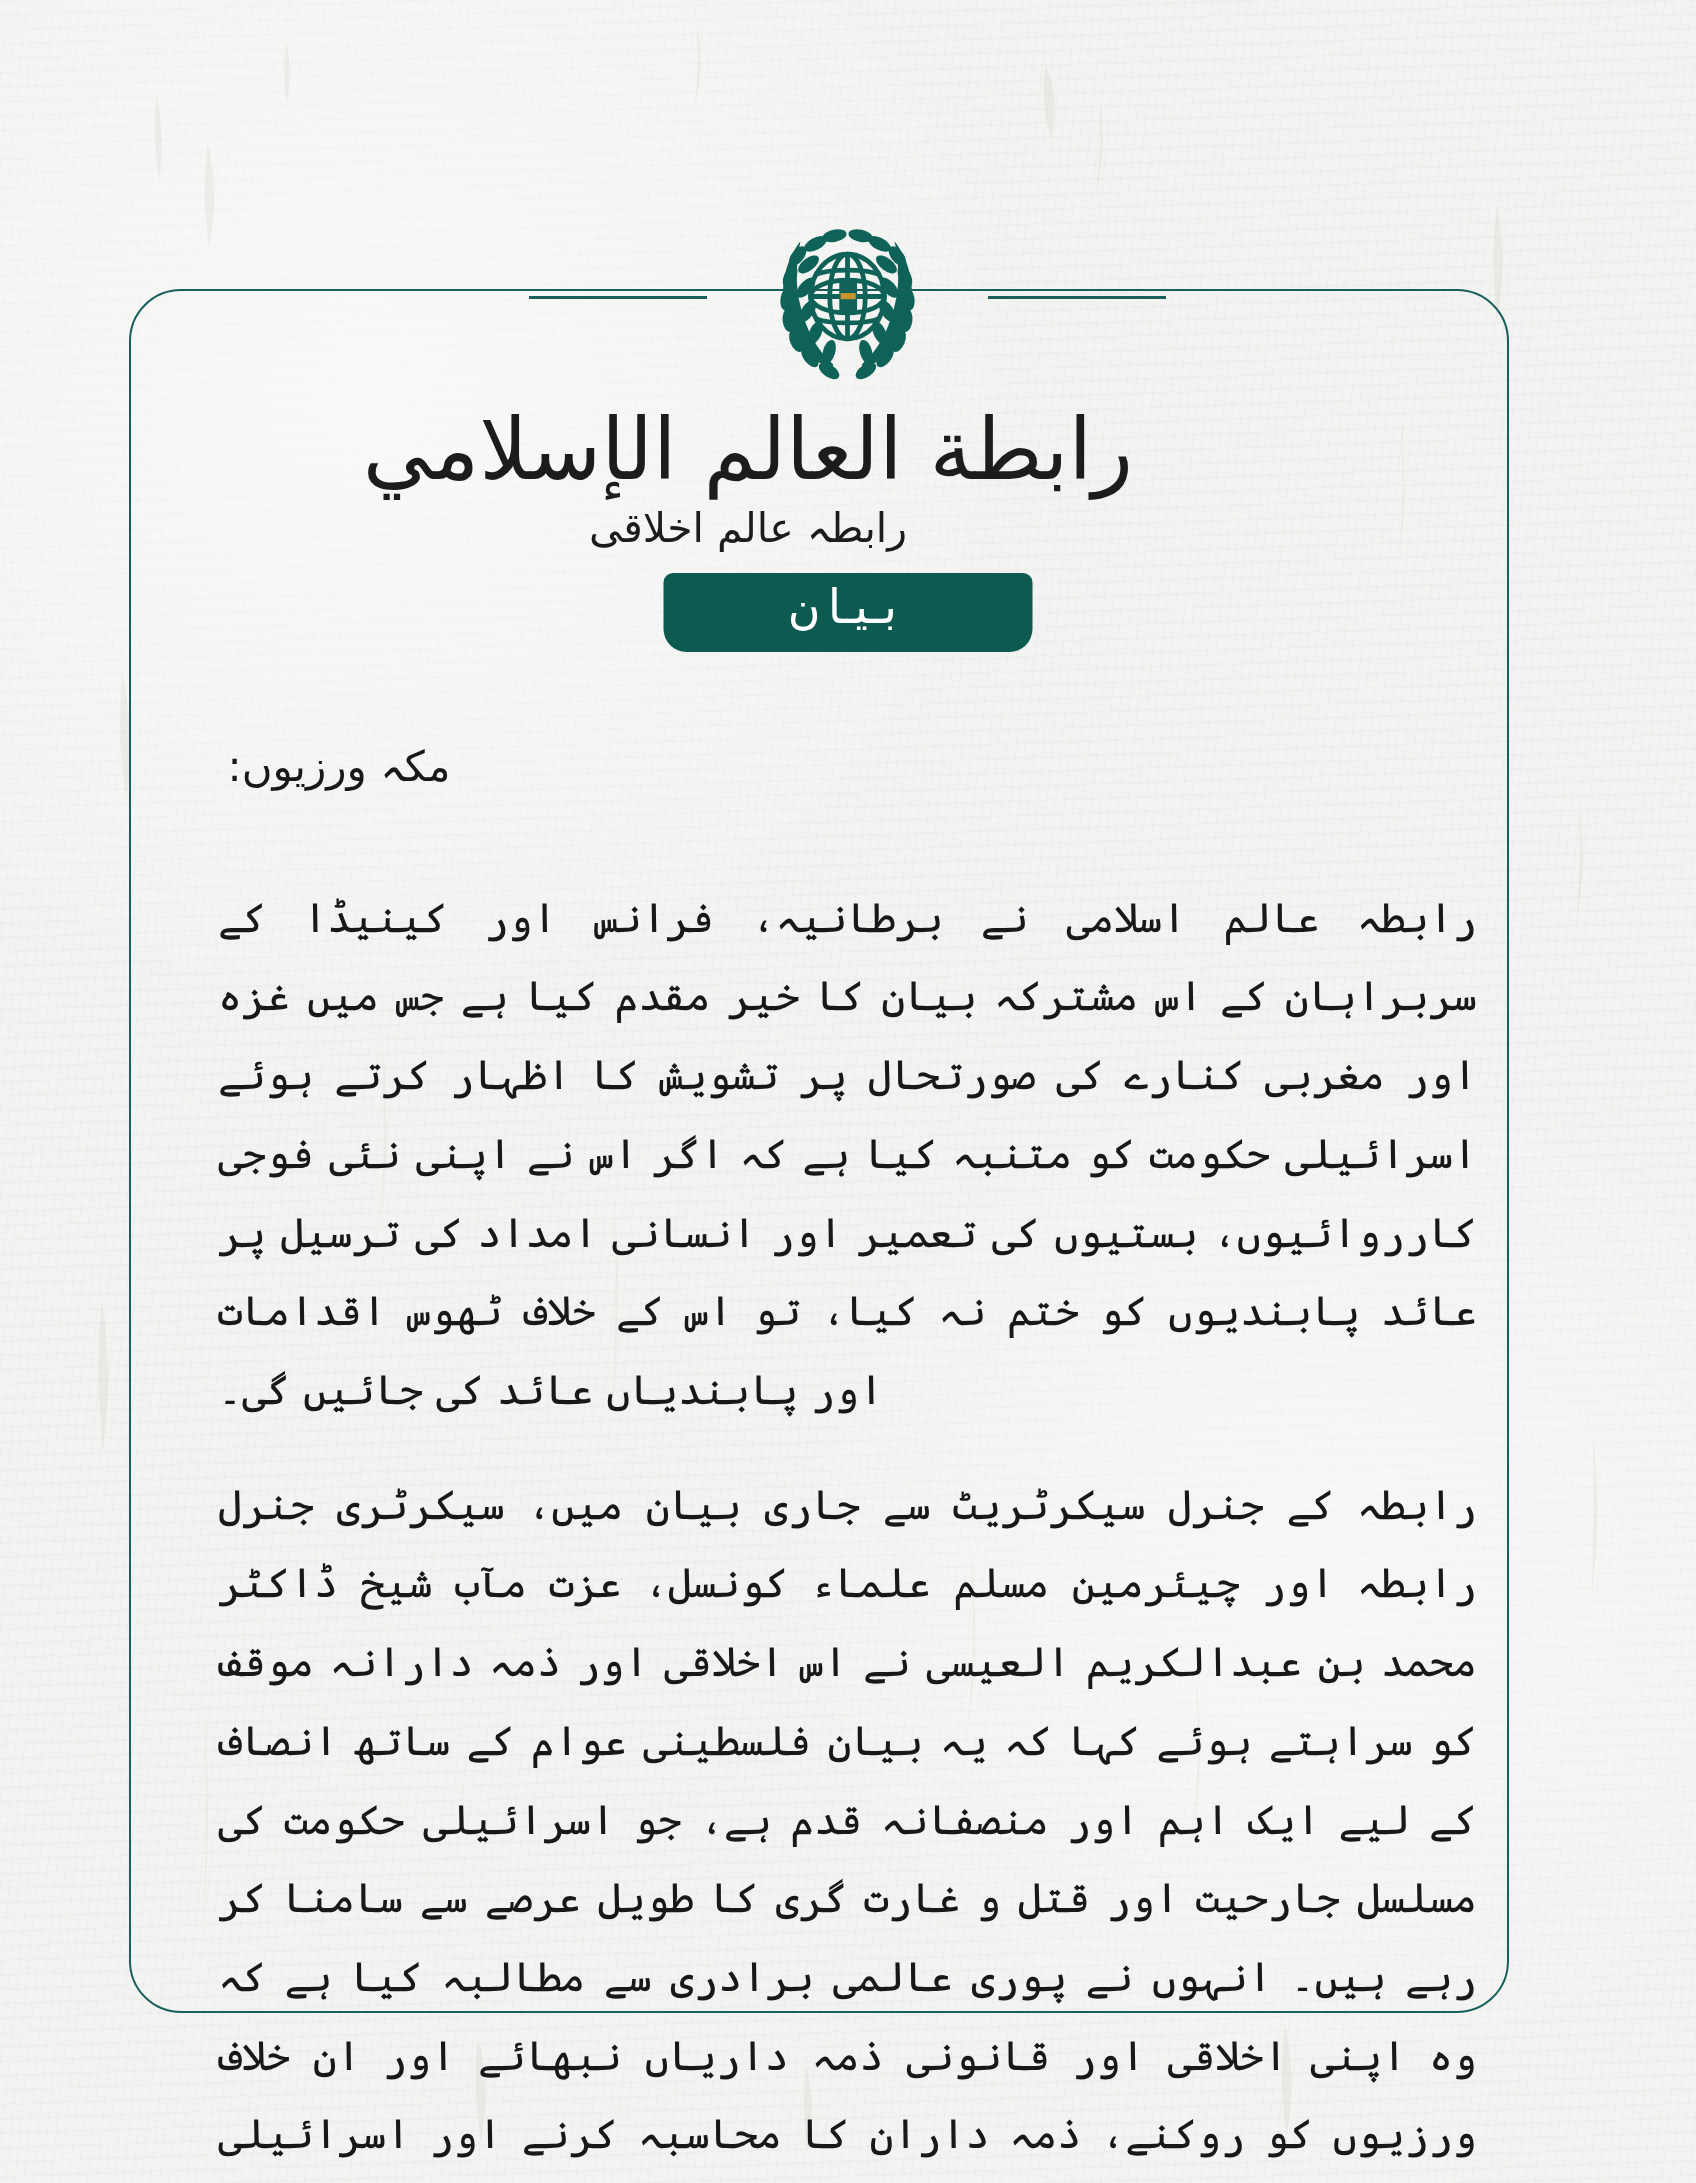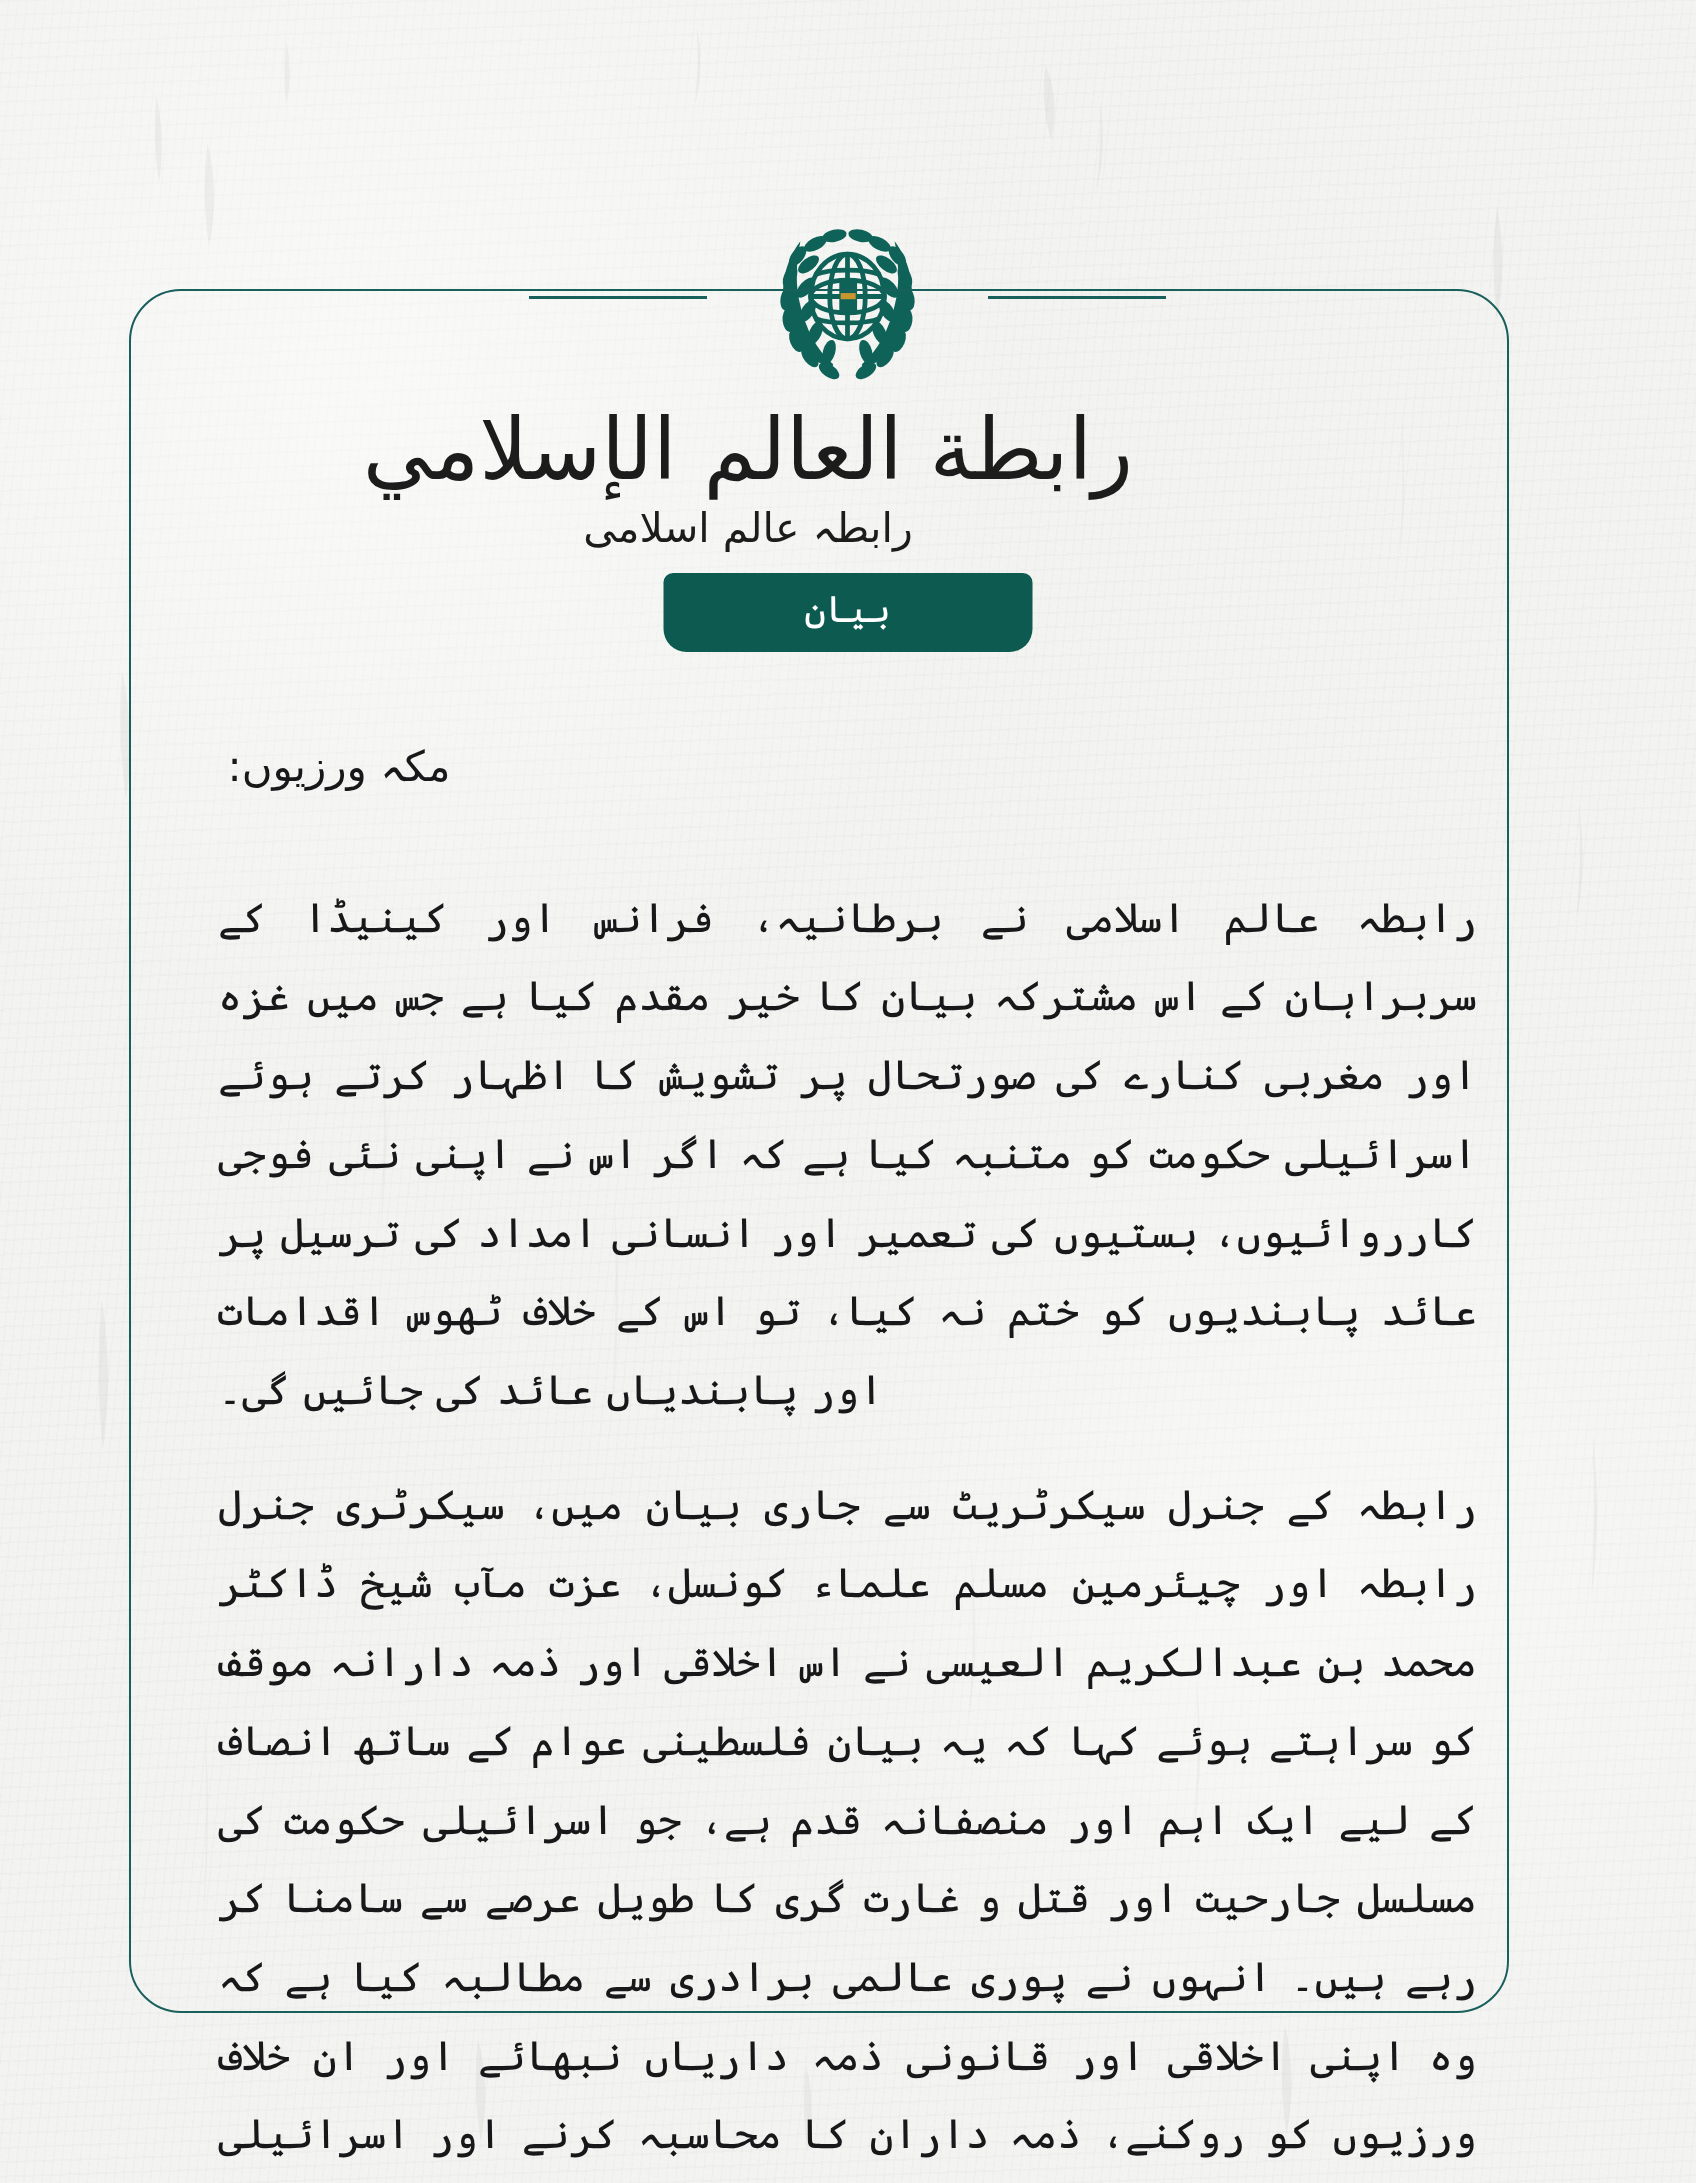--- a/index.html
+++ b/index.html
@@ -123,23 +123,23 @@
     width: 369px;
     height: 79px;
     background: #0c5a50;
     border-radius: 9.6px 9.6px 23px 23px;
     display: flex;
     align-items: center;
     justify-content: center;
   }
   .badge-label {
     color: #ffffff;
-    font-size: 37px;
+    font-size: 48px;
     line-height: 1;
-    font-family: Liberation Sans, sans-serif;
+    font-family: Liberation Mono, monospace;
     position: relative;
     top: -2.7px;
   }
 
   
   .body-area {
     position: absolute;
     left: 219px;
     top: 739px;
     width: 1259px;
@@ -255,21 +255,21 @@
 
         <rect x="119" y="101" width="26" height="48" fill="#0f6257"></rect>
         <rect x="121" y="120" width="22" height="9" fill="#c9952f"></rect>
       </svg>
     </div>
     <div class="rule rule-right"></div>
   </div>
 
   <div class="wordmark">
     <div class="ar">رابطة العالم الإسلامي</div>
-    <div class="ur">رابطہ عالم اسلامی</div>
+    <div class="ur">رابطہ عالم اخلاقی</div>
   </div>
 
   <div class="badge">
     <span class="badge-label">بیان</span>
   </div>
 
   <div class="frame"></div>
 
   <div class="body-area">
     <div class="dateline">مکہ ورزیوں:</div>

